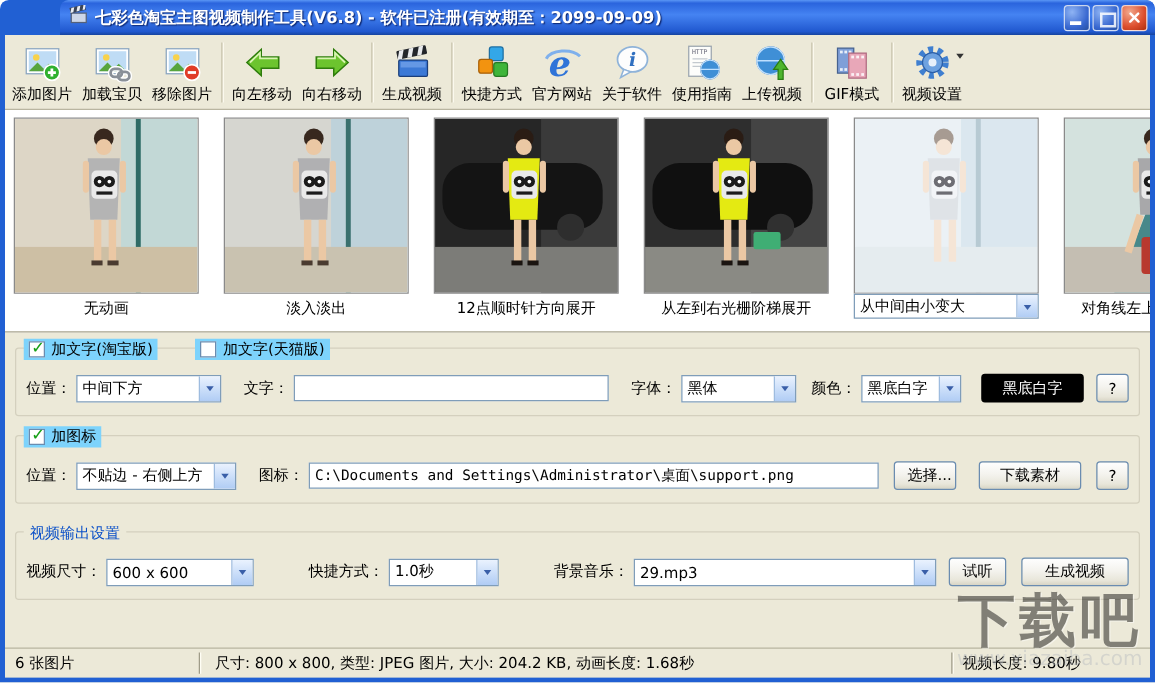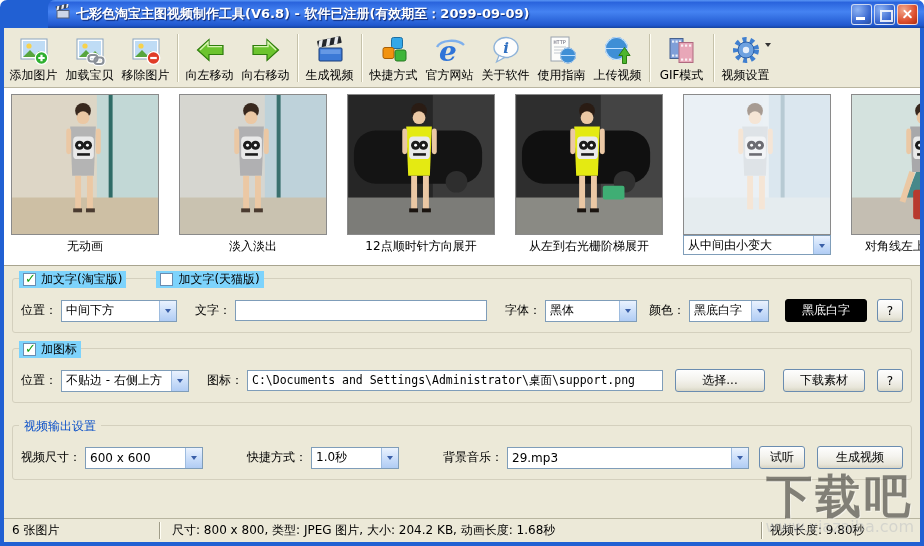--- a/index.html
+++ b/index.html
@@ -502,21 +502,21 @@
           </label>
         </div>
         <div class="row">
           <span class="lbl">位置：</span>
           <div class="combo" style="width:128px">
             <span class="val">不贴边 - 右侧上方</span>
             <span class="drop"></span>
           </div>
           <span class="lbl" style="margin-left:14px">图标：</span>
           <input class="tbox mono" style="flex: 1 1 0%;" value="C:\Documents and Settings\Administrator\桌面\support.png">
-          <button class="xpbtn" style="width:90px;margin-left:8px">选择...</button>
+          <button class="xpbtn" style="width:50px;margin-left:8px">选择...</button>
           <button class="xpbtn" style="width:82px;margin-left:14px">下载素材</button>
           <button class="xpbtn q" style="margin-left:8px">?</button>
         </div>
       </div>
 
       <div class="grp" style="margin-top:22px">
         <div class="grp-title">视频输出设置</div>
         <div class="row">
           <span class="lbl">视频尺寸：</span>
           <div class="combo" style="width:118px">

